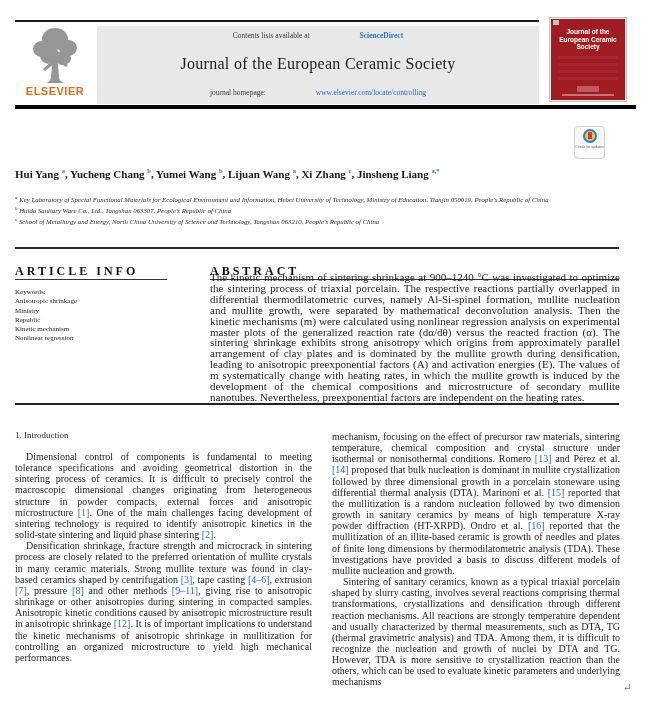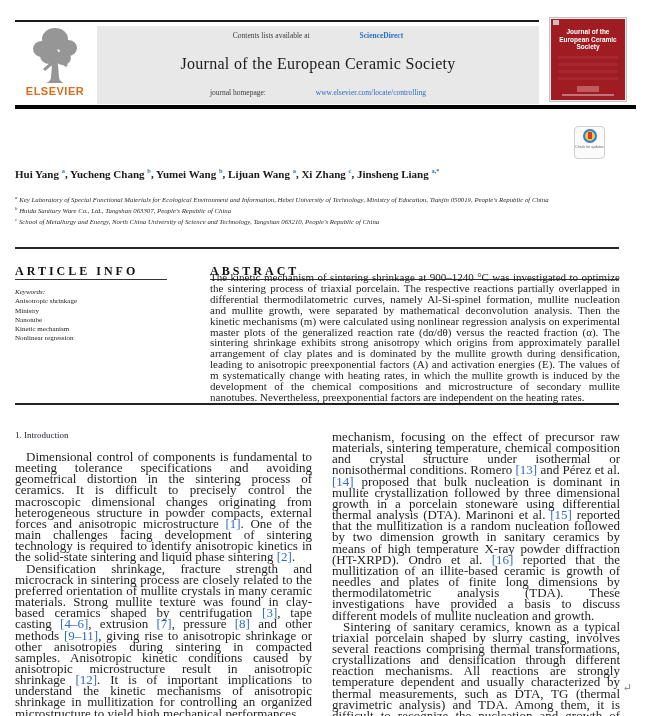--- a/index.html
+++ b/index.html
@@ -69,32 +69,32 @@
   .mid-rule { left:15px; top:247px; width:604px; height:1.5px; background:#2a2a2a; }
 
   
   .info-heading, .abstract-heading { font-size:12px; font-weight:bold; letter-spacing:3px; color:#111;text-align:center; }
   .info-heading { left:15px; top:264px; }
   .abstract-heading { left:210px; top:264px; }
   .info-rule { left:15px; top:279px; width:152px; height:1.2px; background:#333; }
   .abstract-rule { left:210px; top:279px; width:409px; height:1.2px; background:#333; }
 
   .keywords { left:15px; top:288px; width:150px; font-size:7px; line-height:9.3px; color:#222; }
-  .keywords-label { font-style:italic; }
+  .keywords-label { }
   .abstract-text {
     left:210px; top:272px; width:410px; font-size:11px; line-height:10.9px;
     text-align:justify; color:#1d1d1d;
   }
   .bottom-rule { left:15px; top:403px; width:604px; height:1.5px; background:#222; }
 
   
   .section-heading { left:15px; top:430px; font-size:9px; font-weight:normal; color:#1c1c2e; }
   .col-left  { left:15px;  top:451px; width:297px; }
   .col-right { left:332px; top:431px; width:288px; }
-  .para { font-size:13px; line-height:11.15px; text-align:justify; color:#1e1e1e; }
+  .para { font-size:10px; line-height:11.15px; text-align:justify; color:#1e1e1e; }
   .para.indent { text-indent:11px; }
   .cite { color:#2f6bbf; cursor:pointer; }
   .return-mark { left:623px; top:681px; font-size:11px; color:#777; }
 </style>
 </head>
 <body>
 
 <div class="page">
 
   <div class="rule top-rule"></div>
@@ -151,21 +151,21 @@
     </div>
 
   <div class="mid-rule abs"></div>
 
   <div class="abs info-heading">ARTICLE INFO</div>
   <div class="abs info-rule"></div>
   <div class="abs keywords" id="keywords-block">
     <div class="keywords-label">Keywords:</div>
   <div>Anisotropic shrinkage</div>
       <div>Ministry</div>
-      <div>Nanotube</div>
+      <div>Republic</div>
       <div>Kinetic mechanism</div>
       <div>Nonlinear regression</div>
     </div>
 
   <div class="abs abstract-heading">ABSTRACT</div>
   <div class="abs abstract-rule"></div>
   <div class="abs abstract-text">The kinetic mechanism of sintering shrinkage at 900–1240 °C was investigated to optimize the sintering process of triaxial porcelain. The respective reactions partially overlapped in differential thermodilatometric curves, namely Al-Si-spinel formation, mullite nucleation and mullite growth, were separated by mathematical deconvolution analysis. Then the kinetic mechanisms (m) were calculated using nonlinear regression analysis on experimental master plots of the generalized reaction rate (dα/dθ) versus the reacted fraction (α). The sintering shrinkage exhibits strong anisotropy which origins from approximately parallel arrangement of clay plates and is dominated by the mullite growth during densification, leading to anisotropic preexponential factors (A) and activation energies (E). The values of m systematically change with heating rates, in which the mullite growth is induced by the development of the chemical compositions and microstructure of secondary mullite nanotubes. Nevertheless, preexponential factors are independent on the heating rates.</div>
 
   <div class="abs bottom-rule"></div>
 

